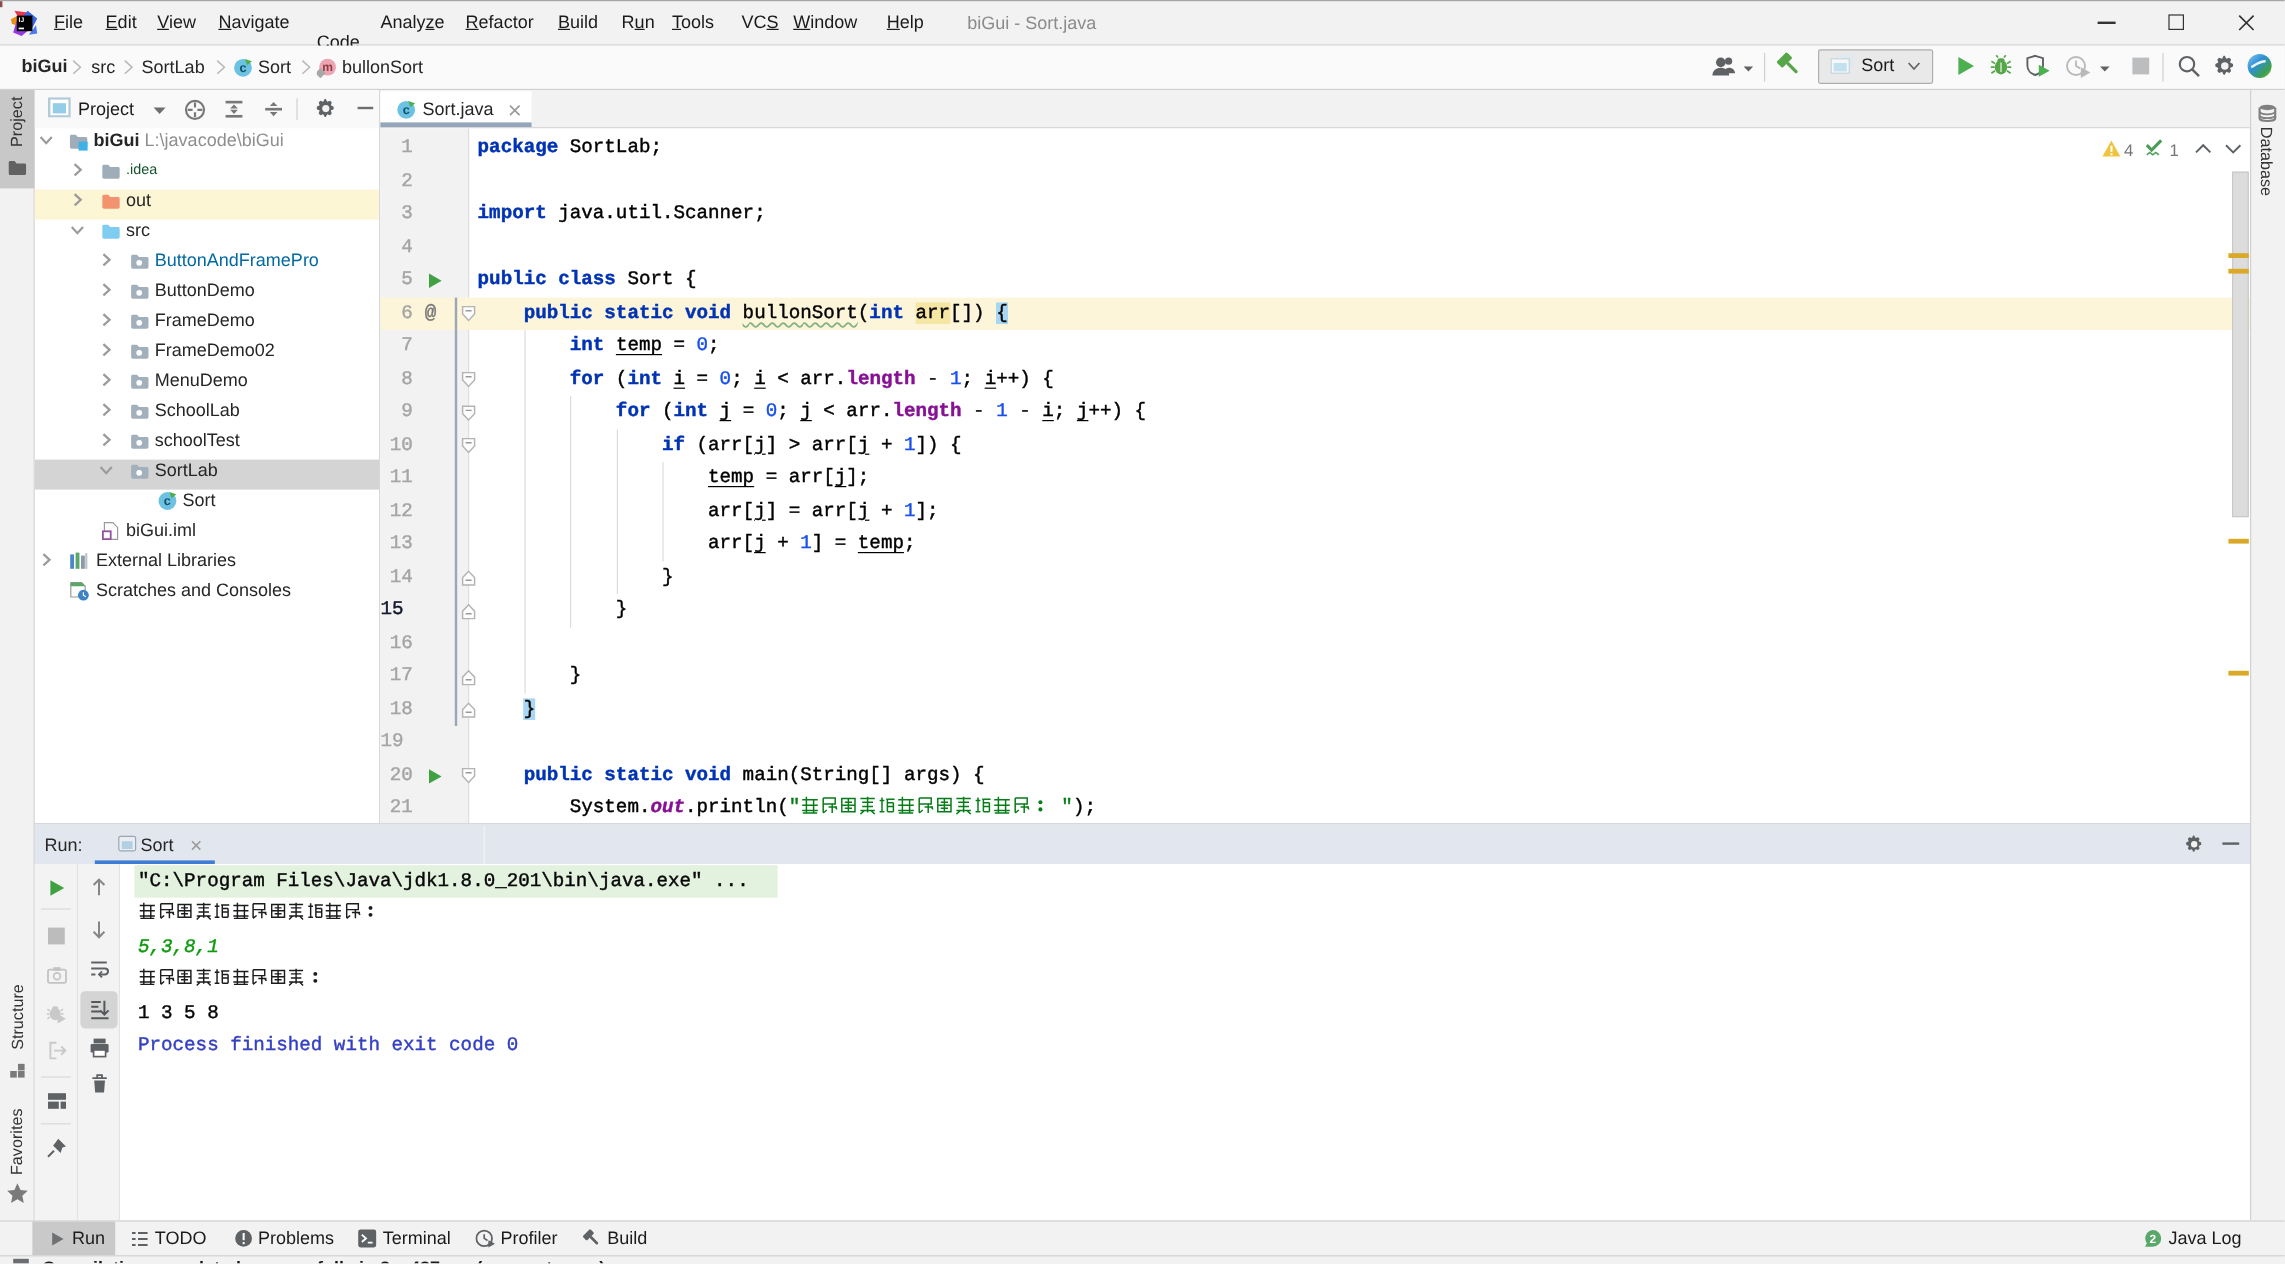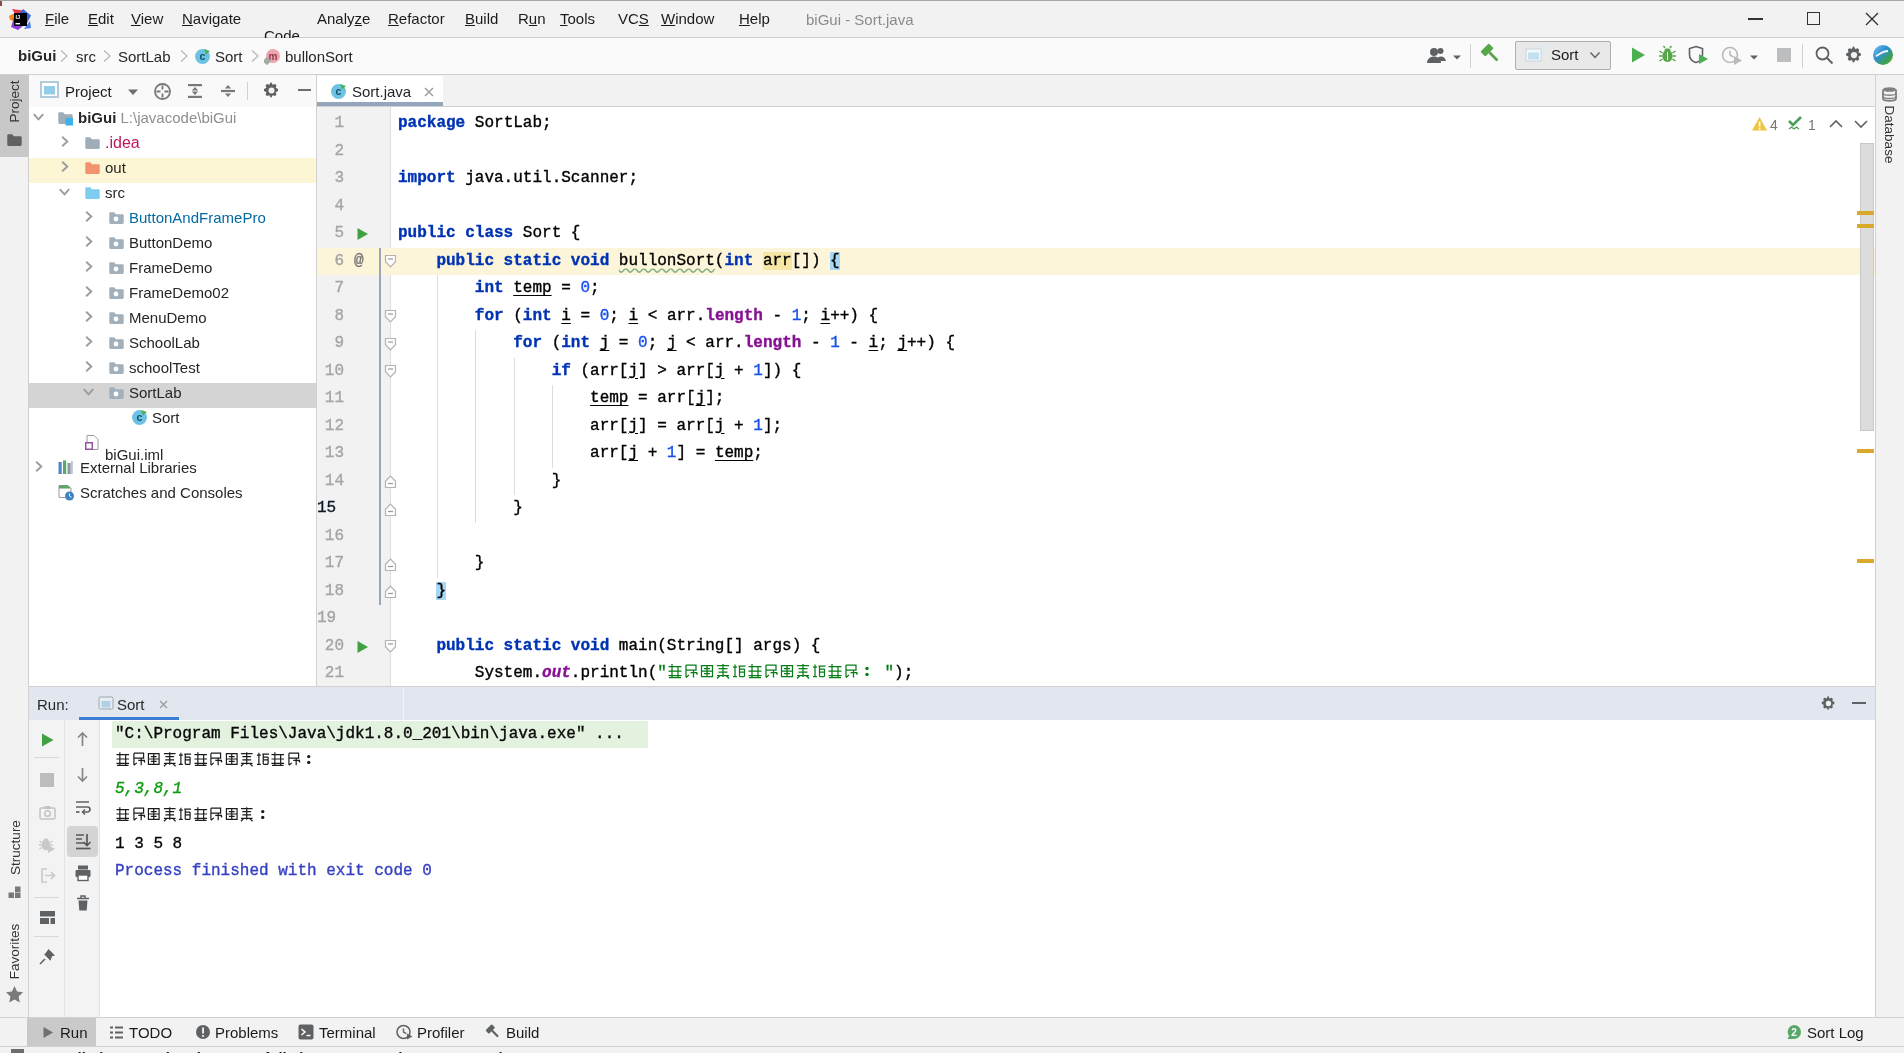--- a/index.html
+++ b/index.html
@@ -263,21 +263,21 @@
     </g>
     <rect x="8.5" y="9" width="7.5" height="7.5" fill="#3eb1e8"></rect>
   </svg>
 <div class="a" style="left:78px;top:109px;font-size:15px;color:#262626;white-space:nowrap"><b>biGui</b> <span style="color:#8e8e8e">L:\javacode\biGui</span></div>
 <svg class="a" style="left:57px;top:134px" width="15" height="15">
     <use href="#chev-r"></use>
   </svg>
 <svg class="a" style="left:84px;top:134px" width="17" height="17" fill="#9fadb8">
     <use href="#folder"></use>
   </svg>
-<div class="a" style="left:105px;top:134px;font-size:16px;color:#be185d;white-space:nowrap">.idea</div>
+<div class="a" style="left:105px;top:134px;font-size:12px;color:#14532d;white-space:nowrap">.idea</div>
 <svg class="a" style="left:57px;top:159px" width="15" height="15">
     <use href="#chev-r"></use>
   </svg>
 <svg class="a" style="left:84px;top:159px" width="17" height="17" fill="#f2926e">
     <use href="#folder"></use>
   </svg>
 <div class="a" style="left:105px;top:159px;font-size:15px;color:#262626;white-space:nowrap">out</div>
 <svg class="a" style="left:57px;top:184px" width="15" height="15">
     <use href="#chev-d"></use>
   </svg>
@@ -367,21 +367,21 @@
 <div class="a" style="left:129px;top:384px;font-size:15px;color:#262626;white-space:nowrap">SortLab</div>
 <svg class="a" style="left:131px;top:409px" width="17" height="17">
     <use href="#classic"></use>
   </svg>
 <div class="a" style="left:152px;top:409px;font-size:15px;color:#262626;white-space:nowrap">Sort</div>
 <svg class="a" style="left:84px;top:434px" width="17" height="17">
     <path d="M3 1.5h7l4 4v10H3z" fill="#fdfdfd" stroke="#9a9a9a"></path>
     <rect x="1" y="8" width="8" height="8" fill="#9254a1"></rect>
     <rect x="2.5" y="9.5" width="5" height="5" fill="#fff"></rect>
   </svg>
-<div class="a" style="left:105px;top:446px;font-size:15px;color:#262626;white-space:nowrap">biGui.iml</div>
+<div class="a" style="left:105px;top:434px;font-size:15px;color:#262626;white-space:nowrap">biGui.iml</div>
 <svg class="a" style="left:31px;top:459px" width="15" height="15">
     <use href="#chev-r"></use>
   </svg>
 <svg class="a" style="left:57px;top:459px" width="17" height="17">
     <rect x="1.5" y="3" width="3.2" height="12" fill="#4a88c7"></rect>
     <rect x="6" y="1.5" width="3.2" height="13.5" fill="#59a869"></rect>
     <rect x="10.5" y="4" width="3.2" height="11" fill="#8c9aa5"></rect>
     <rect x="14" y="2" width="1.8" height="13" fill="#b9c4cc"></rect>
   </svg>
 <div class="a" style="left:80px;top:459px;font-size:15px;color:#262626;white-space:nowrap">External Libraries</div>
@@ -703,15 +703,15 @@
 <g transform="rotate(-45 6 6)">
       <rect x="1" y="3" width="9" height="5" rx="1" fill="#5f6265"></rect>
       <rect x="4.5" y="7.5" width="2.2" height="9" rx="1" fill="#5f6265"></rect>
     </g>
   </svg>
 <div class="a" style="left:506px;top:1024px;font-size:15px;color:#1b1b1b">Build</div>
 <svg class="a" style="left:1786px;top:1024px" width="16" height="16">
 <path d="M8 1a7 7 0 017 7 7 7 0 01-7 7H1.5L3 12A7 7 0 018 1z" fill="#59a869"></path>
 <text x="8" y="11.5" font-size="10" font-weight="bold" fill="#fff" text-anchor="middle" font-family="Liberation Sans">2</text>
   </svg>
-<div class="a" style="left:1807px;top:1024px;font-size:15px;color:#1b1b1b">Sort Log</div>
+<div class="a" style="left:1807px;top:1024px;font-size:15px;color:#1b1b1b">Java Log</div>
 <div class="a" style="left:0px;top:1046px;width:1904px;height:7px;background:#f2f2f2;border-top:1px solid #d1d1d1"></div>
 <div class="a" style="left:11px;top:1049px;width:13px;height:4px;background:#6b6d70"></div>
 <div class="a" style="left:35px;top:1049px;font-size:15px;color:#1b1b1b;font-weight:bold;width:600px;overflow:hidden;height:4px">Compilation completed successfully in 2 s 437 ms (moments ago)</div>
 </body></html>

